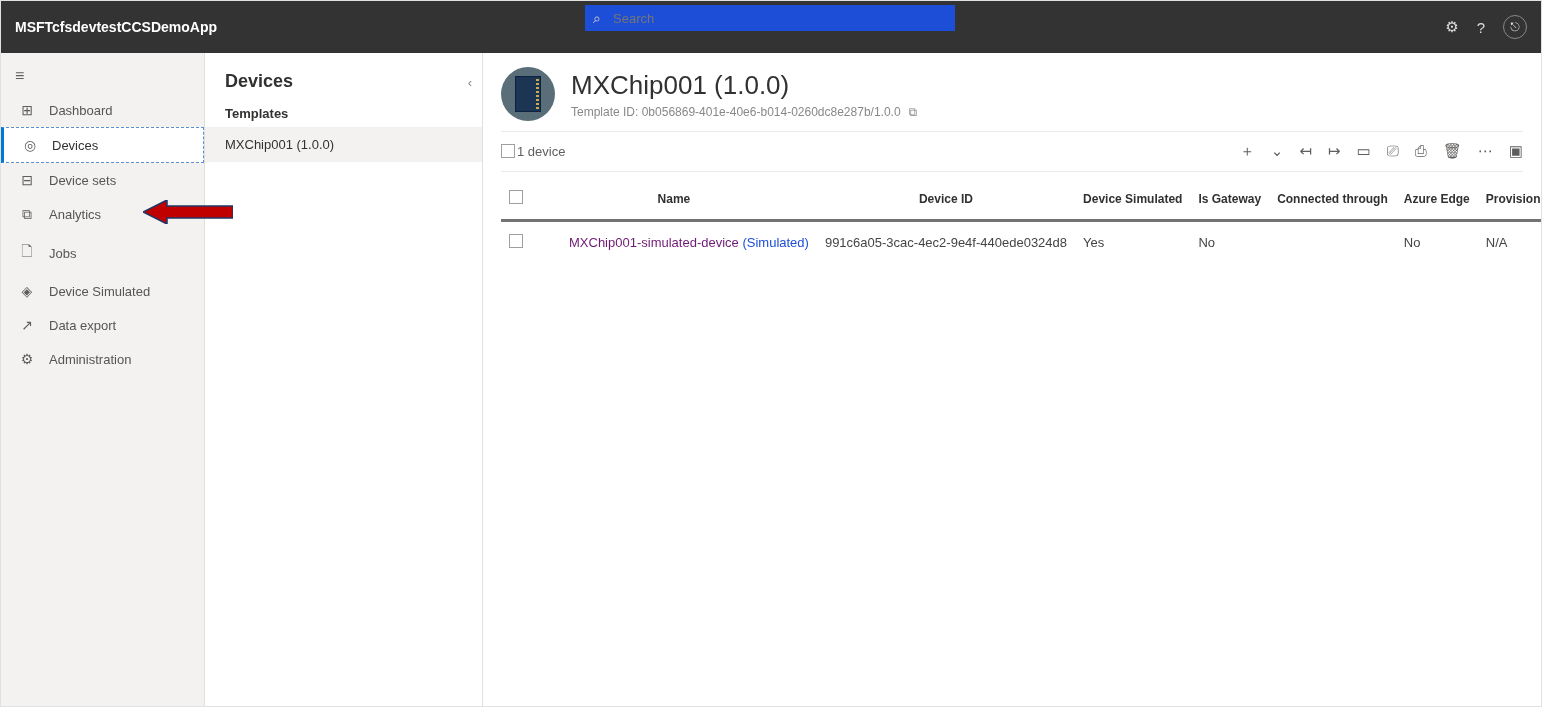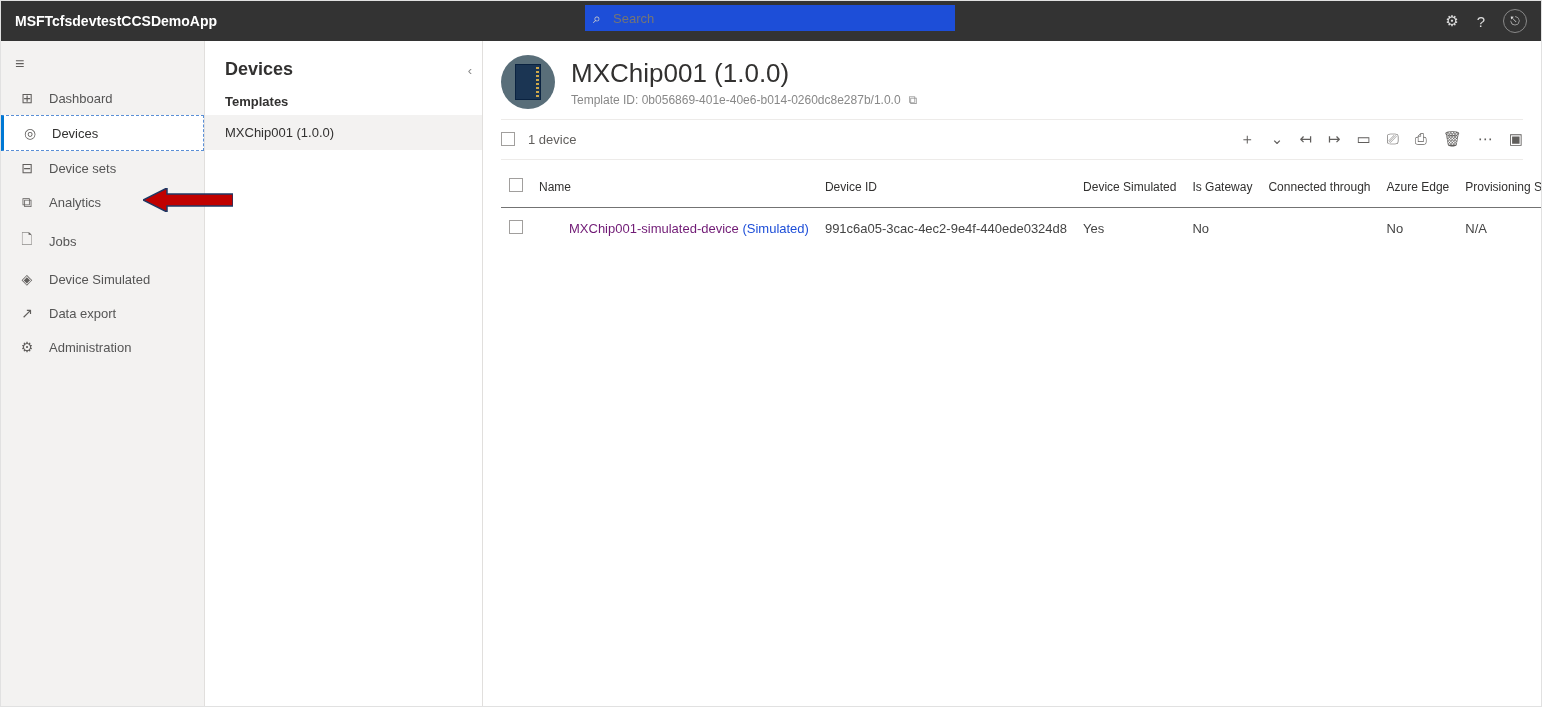--- a/index.html
+++ b/index.html
@@ -8,21 +8,21 @@
     font-size: 13px;
     color: #323130;
     background: #fff;
     width: 1542px;
     height: 707px;
     overflow: hidden;
     border: 1px solid #e1e1e1;
   }
   
   .topbar {
-    height: 40px;
+    height: 52px;
     background: #333;
     color: #fff;
     display: flex;
     align-items: center;
     padding: 0 14px;
     font-size: 14px;
   }
   .topbar .app-title { font-weight: 600; }
   .topbar .search-wrap {
     margin-left: auto;
@@ -196,42 +196,42 @@
 
   .list-toolbar {
     display: flex;
     align-items: center;
     padding: 10px 0;
     border-top: 1px solid #edebe9;
     border-bottom: 1px solid #edebe9;
     margin-top: 10px;
   }
   .list-toolbar .count {
-    display: flex; align-items: flex-start; gap: 13px; color: #605e5c;
+    display: flex; align-items: flex-start; gap: 2px; color: #605e5c;
   }
   .toolbar-actions {
     margin-left: auto;
     display: flex;
     gap: 16px;
     color: #605e5c;
   }
   .toolbar-actions .tbtn { cursor: pointer; font-size: 15px; }
 
   .tbl {
     width: 100%;
     border-collapse: collapse;
     margin-top: 6px;
   }
   .tbl th {
-    text-align: left;
-    font-weight: 400;
+    text-align: center;
+    font-weight: 700;
     font-size: 12px;
     color: #323130;
     padding: 12px 8px;
-    border-bottom: 1px solid #737373;
+    border-bottom: 3px solid #737373;
     white-space: nowrap;
   }
   .tbl td {
     padding: 12px 8px;
     font-size: 13px;
     color: #444;
     white-space: nowrap;
   }
   .tbl .chk-cell { width: 26px; }
   .chk {

